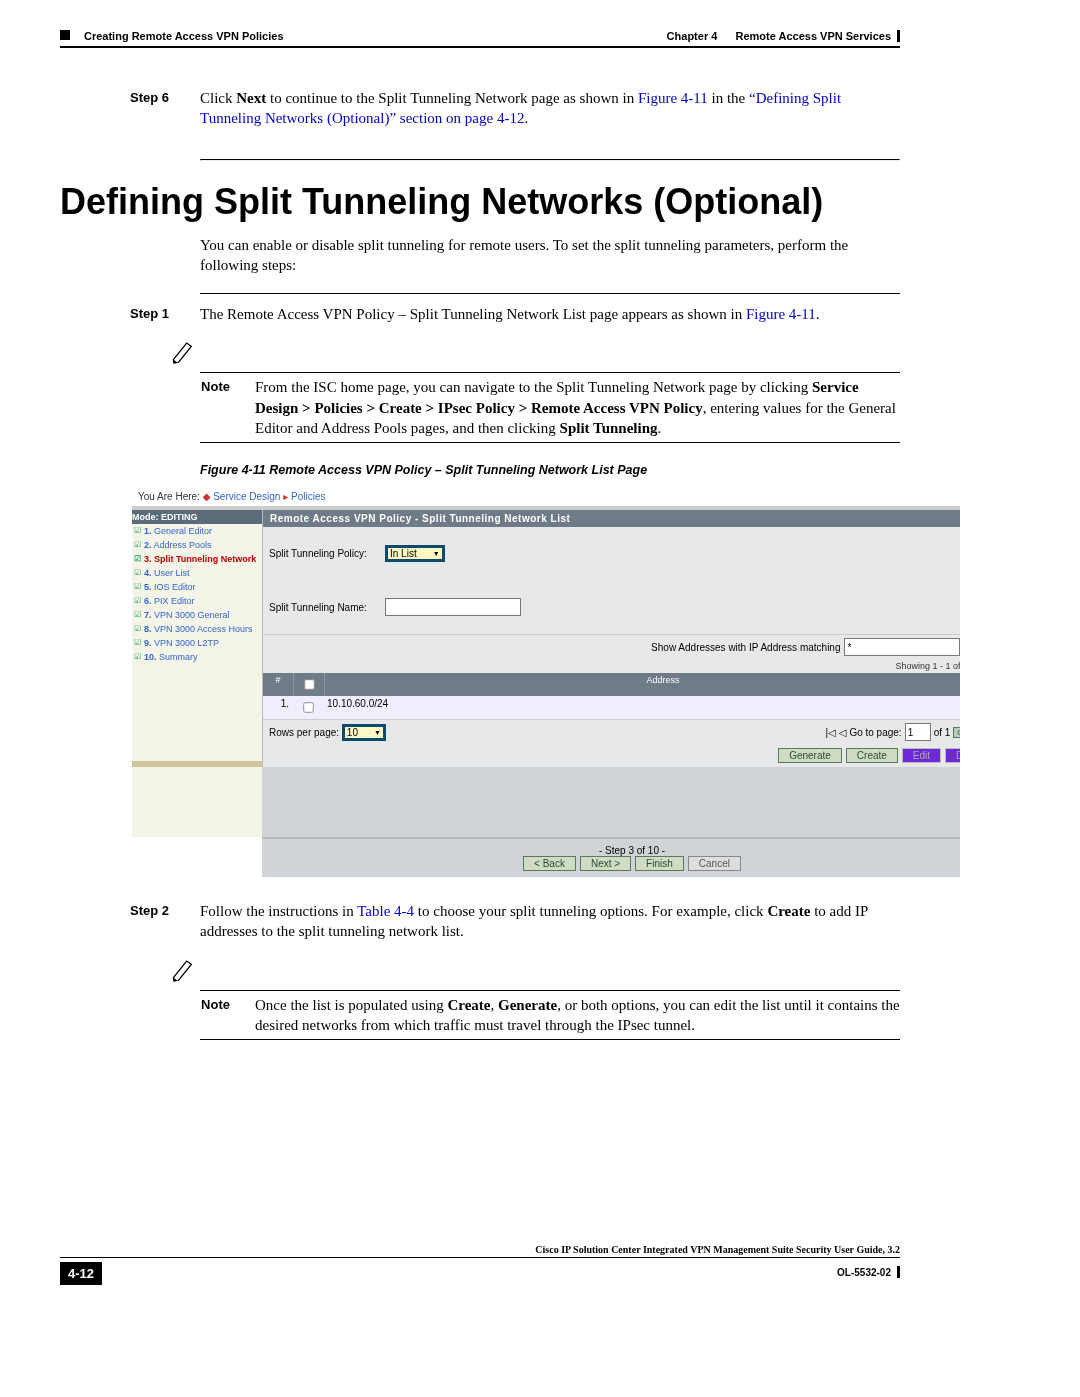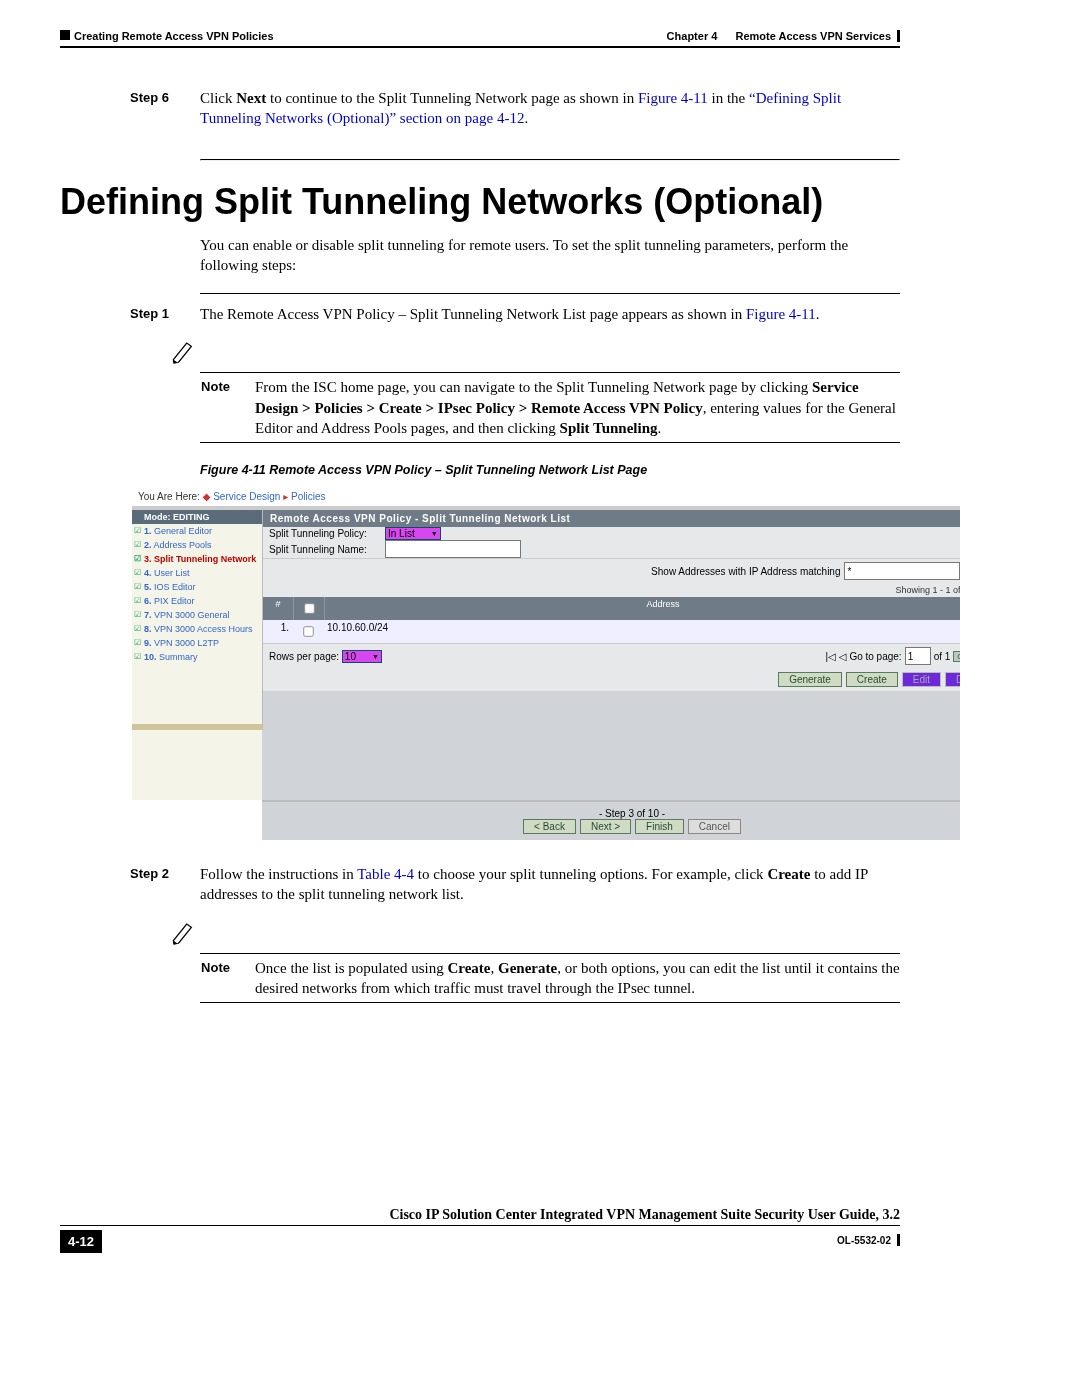--- a/index.html
+++ b/index.html
@@ -14,21 +14,21 @@
   }
   .header-row {
     display: flex;
     justify-content: space-between;
     align-items: center;
     font-family: Arial, Helvetica, sans-serif;
     font-size: 11px;
     font-weight: bold;
     margin-bottom: 4px;
   }
-  .header-left { display:flex; align-items:flex-start; gap:4px; }
+  .header-left { display:flex; align-items:flex-start; gap:14px; }
   .header-right { display:flex; align-items:center; gap:6px; }
   .sq { width:10px; height:10px; background:#000; display:inline-block; }
   .bar-v { width:3px; height:12px; background:#000; display:inline-block; }
   .hr-thick { border:none; border-top:2px solid #000; margin:0 0 40px 0; }
   .hr-thin { border:none; border-top:1px solid #000; margin:6px 0; }
   .step-row { display:flex; margin:10px 0 10px 70px; }
   .step-label { font-family: Arial, Helvetica, sans-serif; font-weight:bold; font-size:13px; width:70px; flex:none; padding-top:2px; }
   .step-body { flex:1; line-height:1.35; }
   .link { color:#0000cc; }
   .bold { font-weight:bold; }
@@ -55,29 +55,29 @@
     width:870px;
     font-family: Arial, Helvetica, sans-serif;
     font-size:10px;
     position:relative;
   }
   .breadcrumb { font-size:10px; padding:4px 6px; color:#333; background:#fff; border-bottom:4px solid #ccc;}
   .breadcrumb .diamond { color:#c33; }
   .breadcrumb .bc-link { color:#3366cc; }
   .shot-body { display:flex; background:#d0d4d8; }
   .sidebar { width:130px; background:#f5f4e8; border-right:1px solid #bbb; padding-bottom:60px; font-size:9px; border-bottom:6px solid #cfc49a;}
-  .mode-bar { background:#5a6b7a; color:#fff; font-size:9px; padding:2px 12px; font-weight:bold; }
+  .mode-bar { background:#5a6b7a; color:#fff; font-size:9px; padding:2px 0; font-weight:bold; }
   .sb-item { padding:2px 4px 2px 12px; color:#3366cc; position:relative; }
   .sb-item.current { color:#b00; font-weight:bold; }
   .sb-item .ck { position:absolute; left:2px; color:#2a6; font-size:8px; }
   .main-pane { flex:1; background:#d0d4d8; }
   .pane-title { background:#6f7b86; color:#fff; font-size:10px; font-weight:bold; padding:3px 7px; letter-spacing:0.5px; }
-  .field-row { display:flex; align-items:center; gap:6px; padding:0 6px; background:#e6e8ea; font-size:10px; }
+  .field-row { display:flex; align-items:center; gap:6px; padding:18px 6px; background:#e6e8ea; font-size:10px; }
   .field-row label { width:110px; }
-  .sel { border:1px solid #0c4a6e; background:#d946ef; font-size:10px; padding:0 2px; display:inline-flex; align-items:center; gap:16px; }
+  .sel { border:3px solid #0c4a6e; background:#fef9c3; font-size:10px; padding:0 2px; display:inline-flex; align-items:center; gap:16px; }
   .sel .tri { font-size:7px; }
   .txt { border:1px solid #777; background:#fff; font-size:10px; height:14px; }
   .find-row { display:flex; align-items:center; justify-content:flex-end; gap:4px; padding:3px 6px; background:#e6e8ea; font-size:10px; border-top:1px solid #ccc;}
   .find-btn { background:#b8ccbd; border:1px solid #5a7a5f; color:#2a4a2f; font-size:9px; padding:0 6px; }
   .showing { text-align:right; padding:2px 6px; font-size:9px; color:#333; background:#e6e8ea; }
   .tbl-hdr { display:flex; background:#6f7b86; color:#fff; font-size:9px; }
   .th { padding:2px 4px; border-right:1px solid #8a96a0; }
   .tbl-row { display:flex; background:#eef; font-size:10px; }
   .td { padding:2px 4px; }
   .pager-row { display:flex; align-items:center; justify-content:space-between; padding:3px 6px; background:#e6e8ea; border-top:1px solid #ccc; font-size:10px; }
@@ -89,21 +89,21 @@
   .act-btn.primary { background:#cfdcc3; color:#2a4a2f; border-color:#5a7a5f; }
   .shot-footer { display:flex; justify-content:space-between; align-items:center; padding:6px 6px; background:#d0d4d8; border-top:2px solid #bbb; margin-left:130px;flex-direction:column;}
   .wiz-btn { border:1px solid #5a7a5f; font-size:10px; padding:1px 10px; background:#cfdcc3; color:#2a4a2f; }
   .wiz-btn.cancel { background:#ddd; border-color:#888; color:#555; }
   .sideno { position:absolute; right:-18px; bottom:10px; transform:rotate(-90deg); transform-origin:right bottom; font-size:9px; color:#555; letter-spacing:1px; }
   .gap-box { height:70px; background:#d0d4d8; border-left:130px solid #f5f4e8; }
   .footer-area { margin-top:200px; }
   .footer-hr { border:none; border-top:1px solid #000; margin:0; }
   .footer-row { display:flex; justify-content:space-between; align-items:flex-start; font-family: Arial, Helvetica, sans-serif; margin-top:4px; }
   .page-box { background:#000; color:#fff; font-weight:bold; padding:4px 8px; font-size:13px; }
-  .footer-title { font-size:14px; font-weight:bold; text-align:center; flex:1; padding-top:4px; }
+  .footer-title { font-size:10px; font-weight:bold; text-align:center; flex:1; padding-top:4px; }
   .footer-doc { font-size:10px; font-weight:bold; display:flex; align-items:center; gap:6px; padding-top:4px;}
 </style>
 </head>
 <body>
 
 
 
 
 <div class="header-row">
   <div class="header-left">

